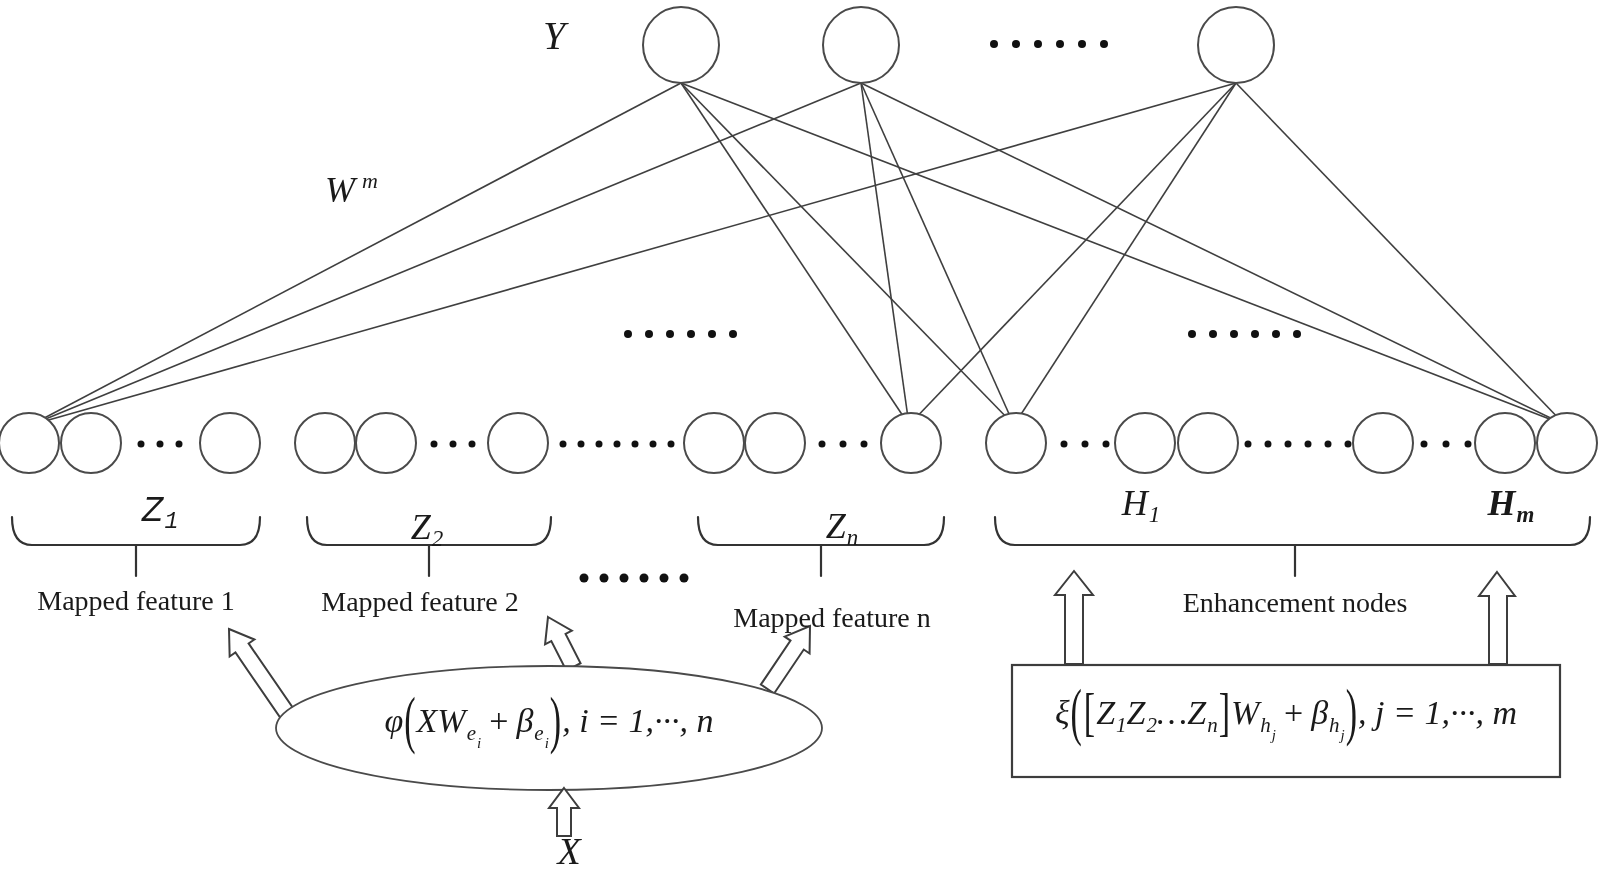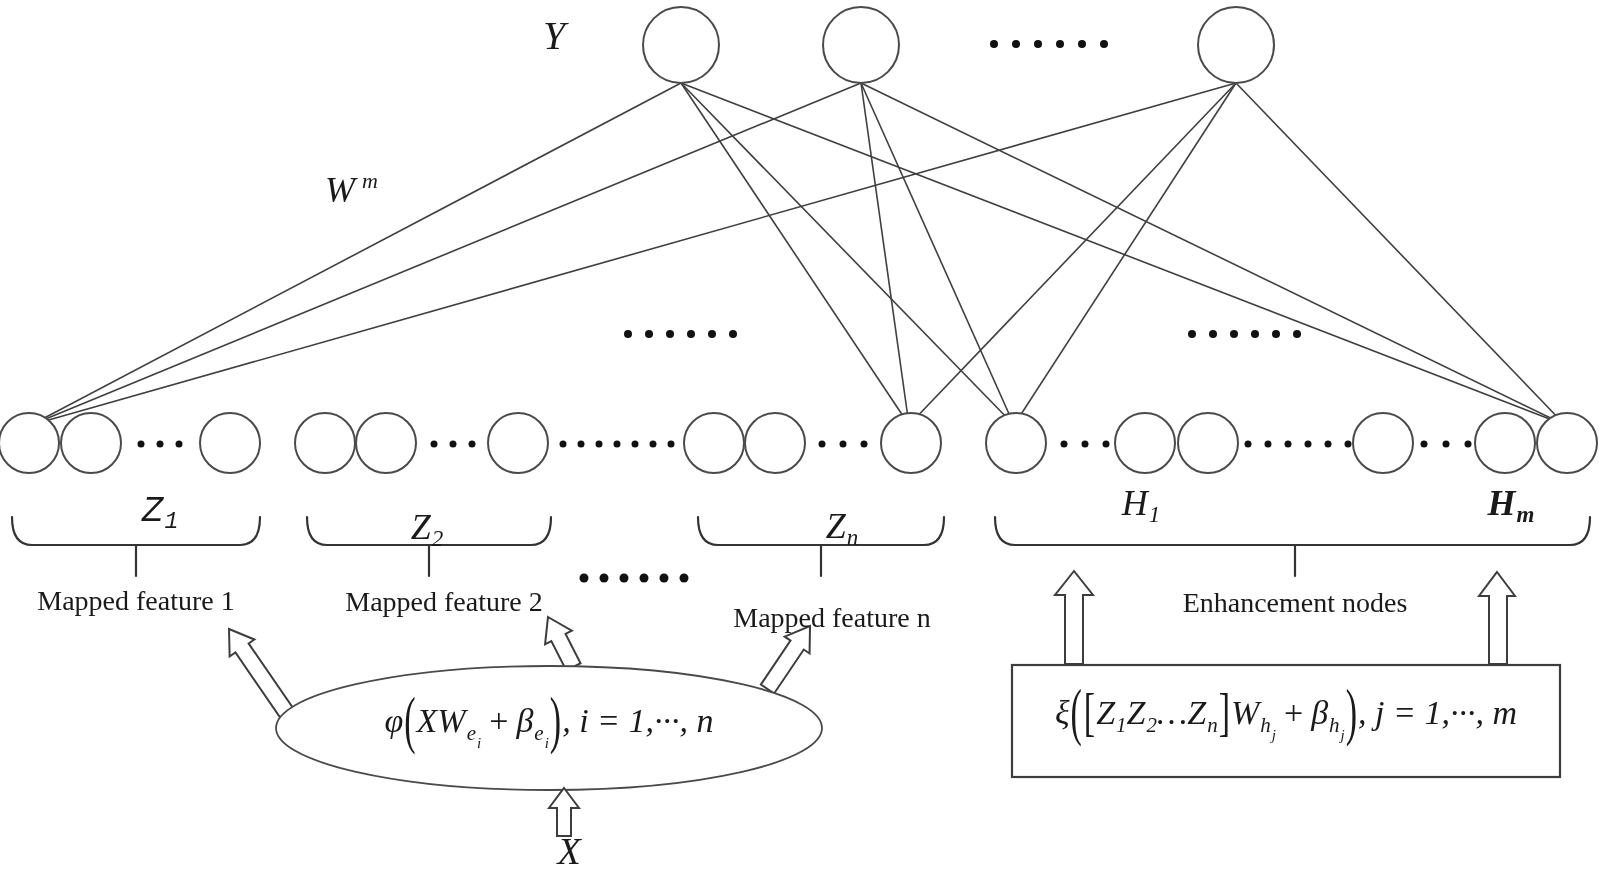--- a/index.html
+++ b/index.html
@@ -188,21 +188,21 @@
 
   <div class="lbl wm-lbl"><span>W</span><span class="sup">m</span></div>
 
   <div class="lbl glabel ctr" style="left:160px;top:494px;font-family:Liberation Mono, monospace;"><span>Z</span><span class="sb">1</span></div>
   <div class="lbl glabel ctr" style="left:427px;top:482px;margin-top:27px;"><span>Z</span><span class="sb">2</span></div>
   <div class="lbl glabel ctr" style="left:842px;top:508px;"><span>Z</span><span class="sb">n</span></div>
   <div class="lbl glabel ctr" style="left:1141px;top:485px;"><span>H</span><span class="sb">1</span></div>
   <div class="lbl glabel ctr" style="left:1511px;top:485px;font-weight:bold;"><span>H</span><span class="sb">m</span></div>
 
   <div class="lbl cap ctr" style="left:136px;top:587px;">Mapped feature 1</div>
-  <div class="lbl cap ctr" style="left:420px;top:588px;margin-left:24px;">Mapped feature 2</div>
+  <div class="lbl cap ctr" style="left:420px;top:588px;">Mapped feature 2</div>
   <div class="lbl cap ctr" style="left:832px;top:604px;">Mapped feature n</div>
   <div class="lbl cap ctr" style="left:1295px;top:589px;font-family:Liberation Serif, serif;">Enhancement nodes</div>
 
   <div class="formula" style="left:549px;top:727px;">
     <span class="it">φ</span><span class="bp">(</span><span class="it">XW</span><span class="sb it">e</span><span class="sbb it">i</span><span class="op">+</span><span class="it">β</span><span class="sb it">e</span><span class="sbb it">i</span><span class="bp">)</span><span class="it tail">, i = 1,···, n</span>
   </div>
 
   <div class="formula" style="left:1286px;top:719px;">
     <span class="it">ξ</span><span class="bp">(</span><span class="bk">[</span><span class="it">Z</span><span class="sb">1</span><span class="it">Z</span><span class="sb">2</span><span>…</span><span class="it">Z</span><span class="sb it">n</span><span class="bk">]</span><span class="it">W</span><span class="sb it">h</span><span class="sbb it">j</span><span class="op">+</span><span class="it">β</span><span class="sb it">h</span><span class="sbb it">j</span><span class="bp">)</span><span class="it tail">, j = 1,···, m</span>
   </div>

